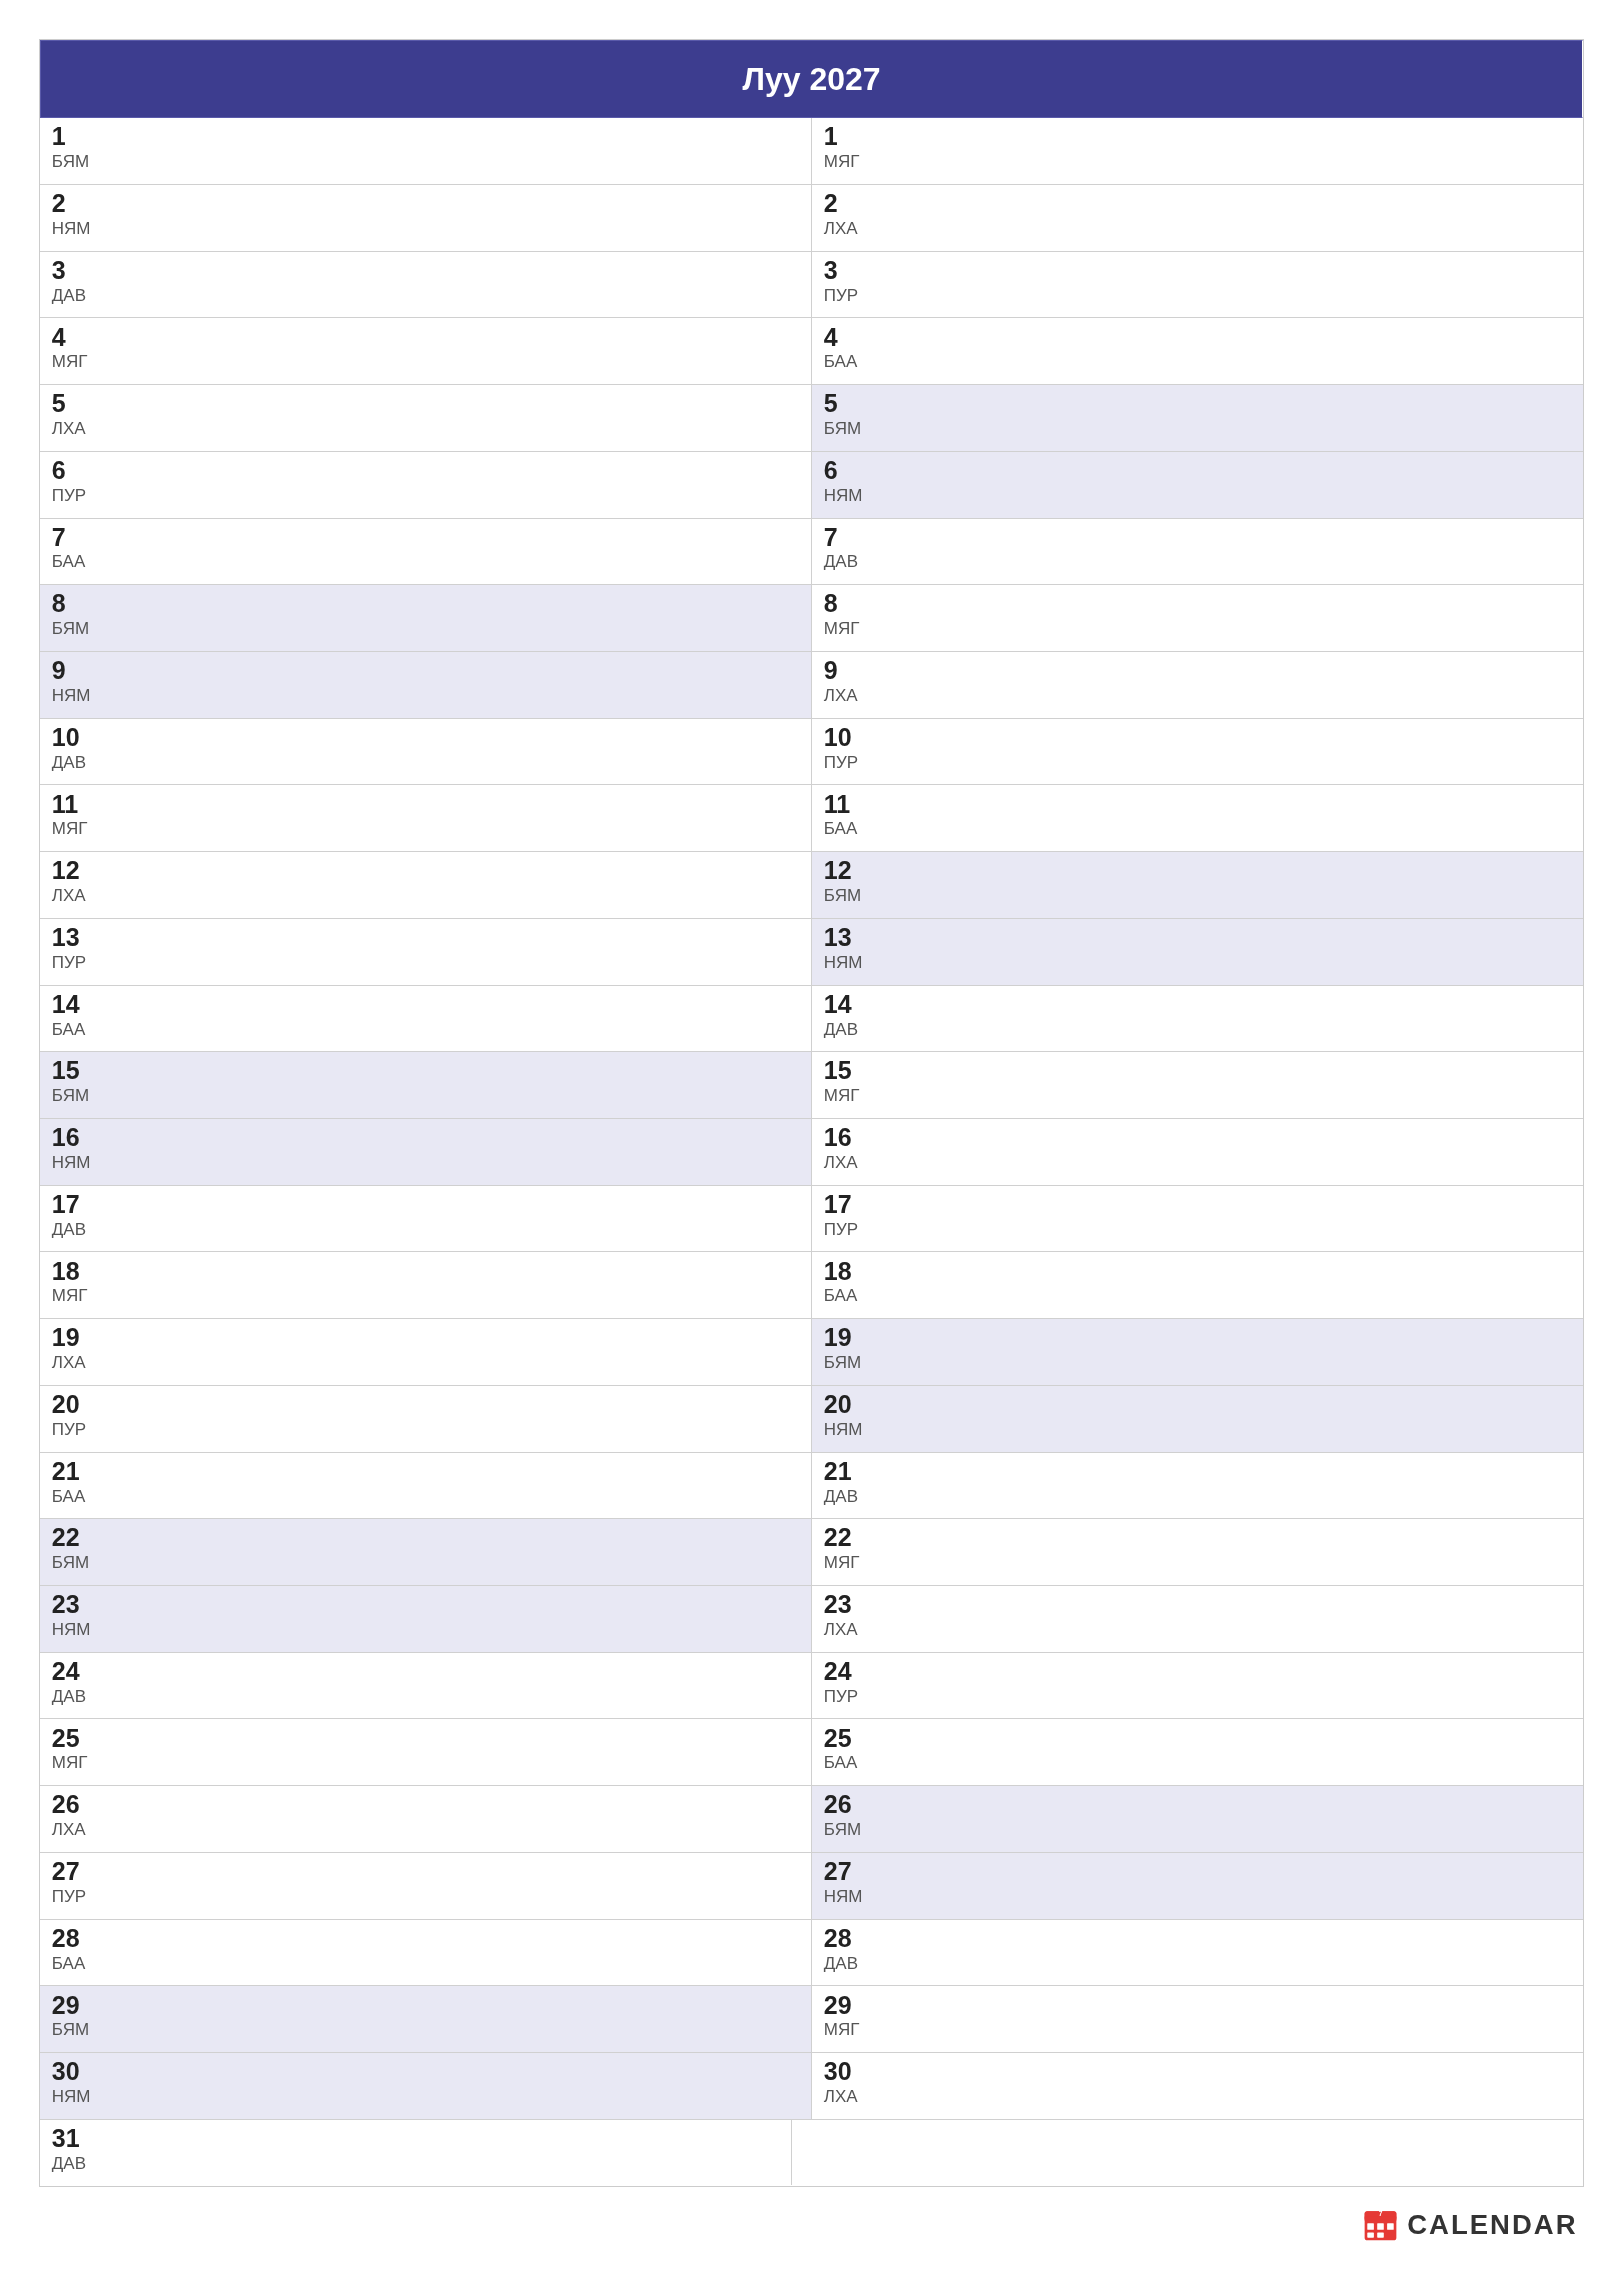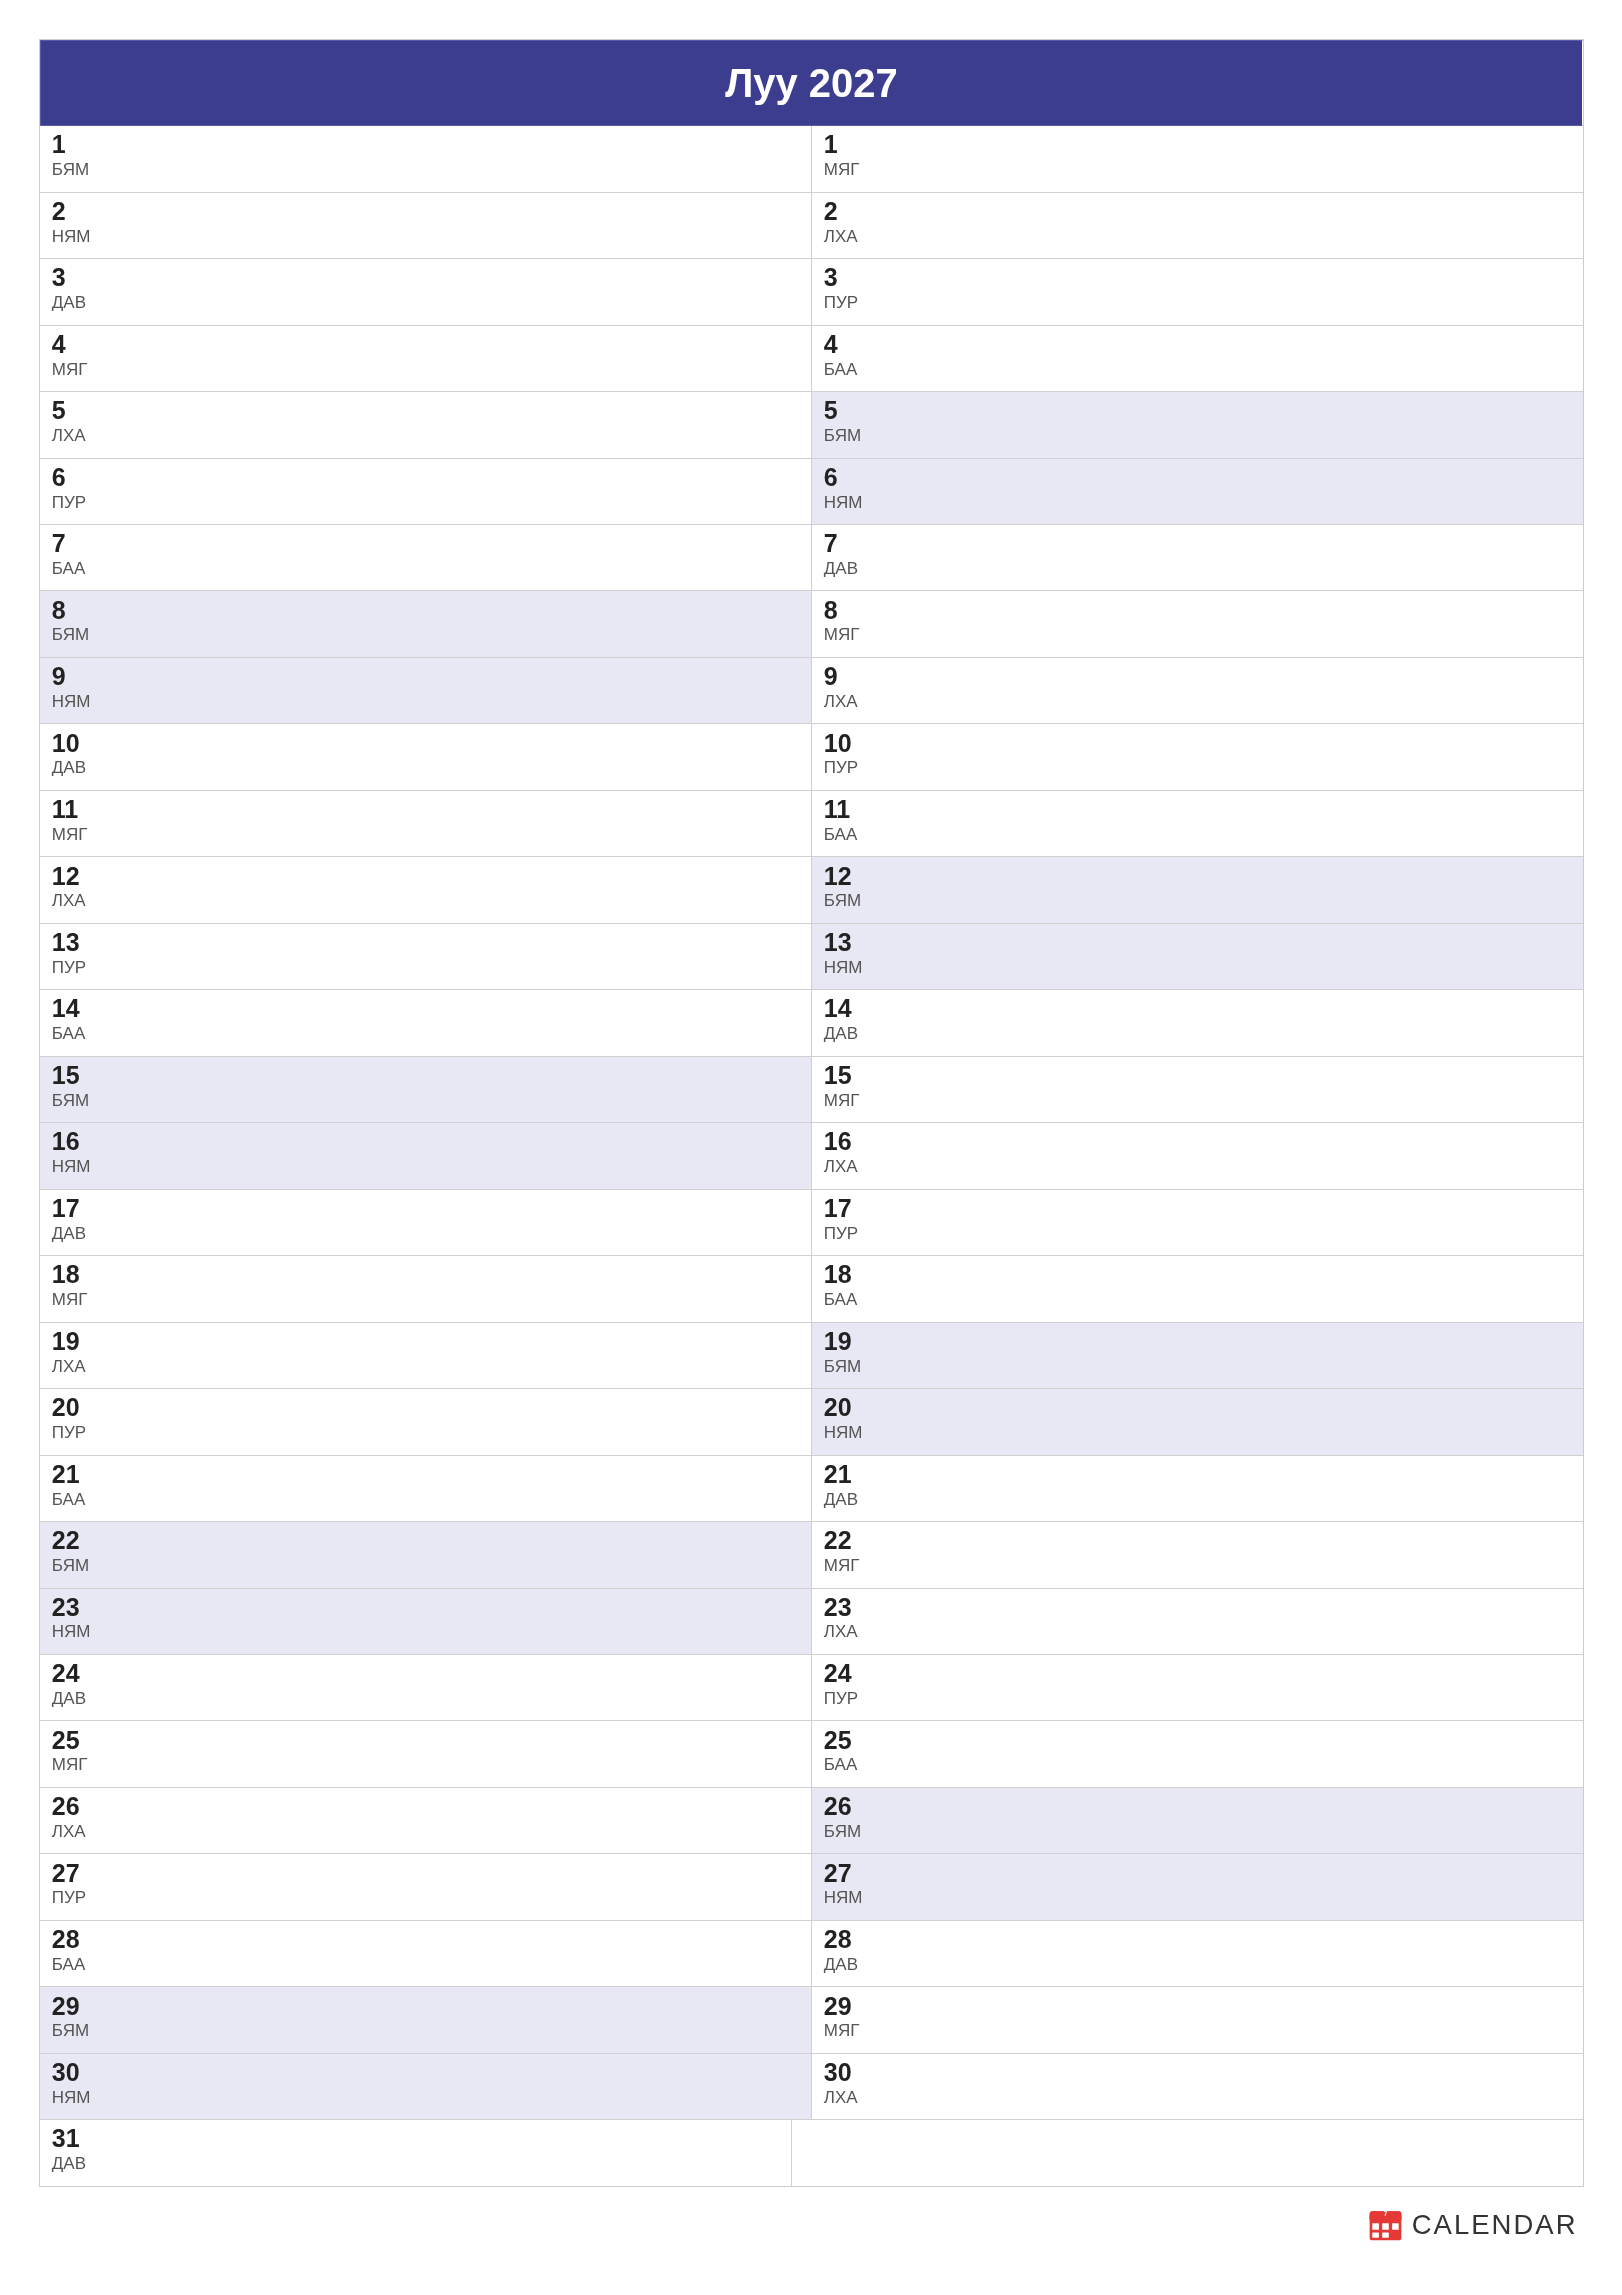--- a/index.html
+++ b/index.html
@@ -26,21 +26,21 @@
       flex-direction: column;
     }
     .header-row {
       display: flex;
       flex-direction: row;
     }
     .header-cell {
       flex: 1;
       background: #3d3d8f;
       color: #fff;
-      font-size: 40px;
+      font-size: 32px;
       font-weight: bold;
       text-align: center;
       padding: 19.6px 13px;
       border: 0.7px solid #5a5aaa;
     }
     .header-cell:first-child {
       border-right: 1.3px solid #fff;
     }
     .body-rows {
       flex: 1;
@@ -100,21 +100,21 @@
       display: flex;
       align-items: center;
       gap: 7.9px;
     }
     .brand-icon {
       width: 37px;
       height: 37px;
     }
     .brand-text {
       font-size: 27.5px;
-      font-weight: normal;
+      font-weight: bold;
       color: #333;
       letter-spacing: 2px;
     }
   </style>
 </head>
 <body>
 
 <div class="page">
   <div class="calendar-grid">
     <div class="header-row">

